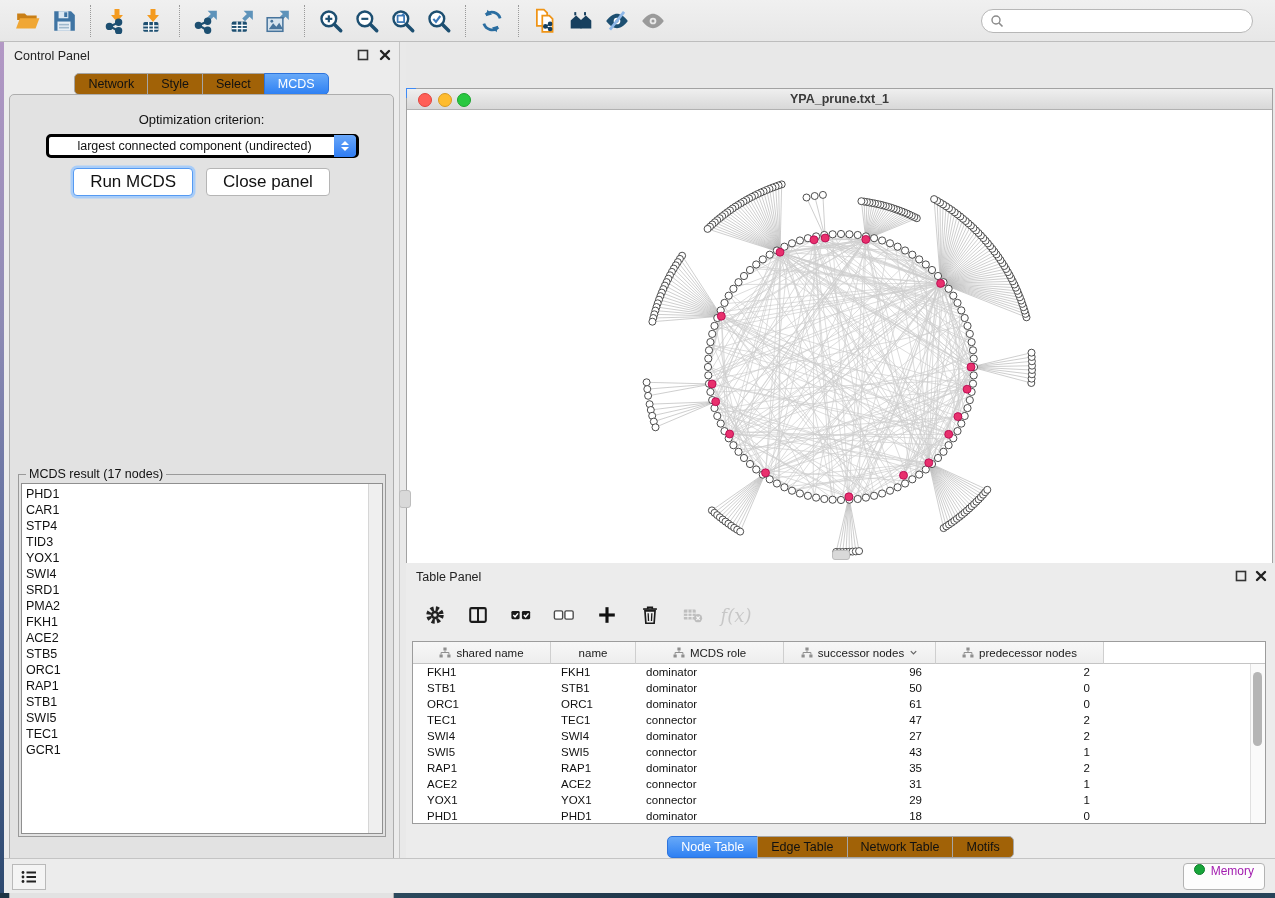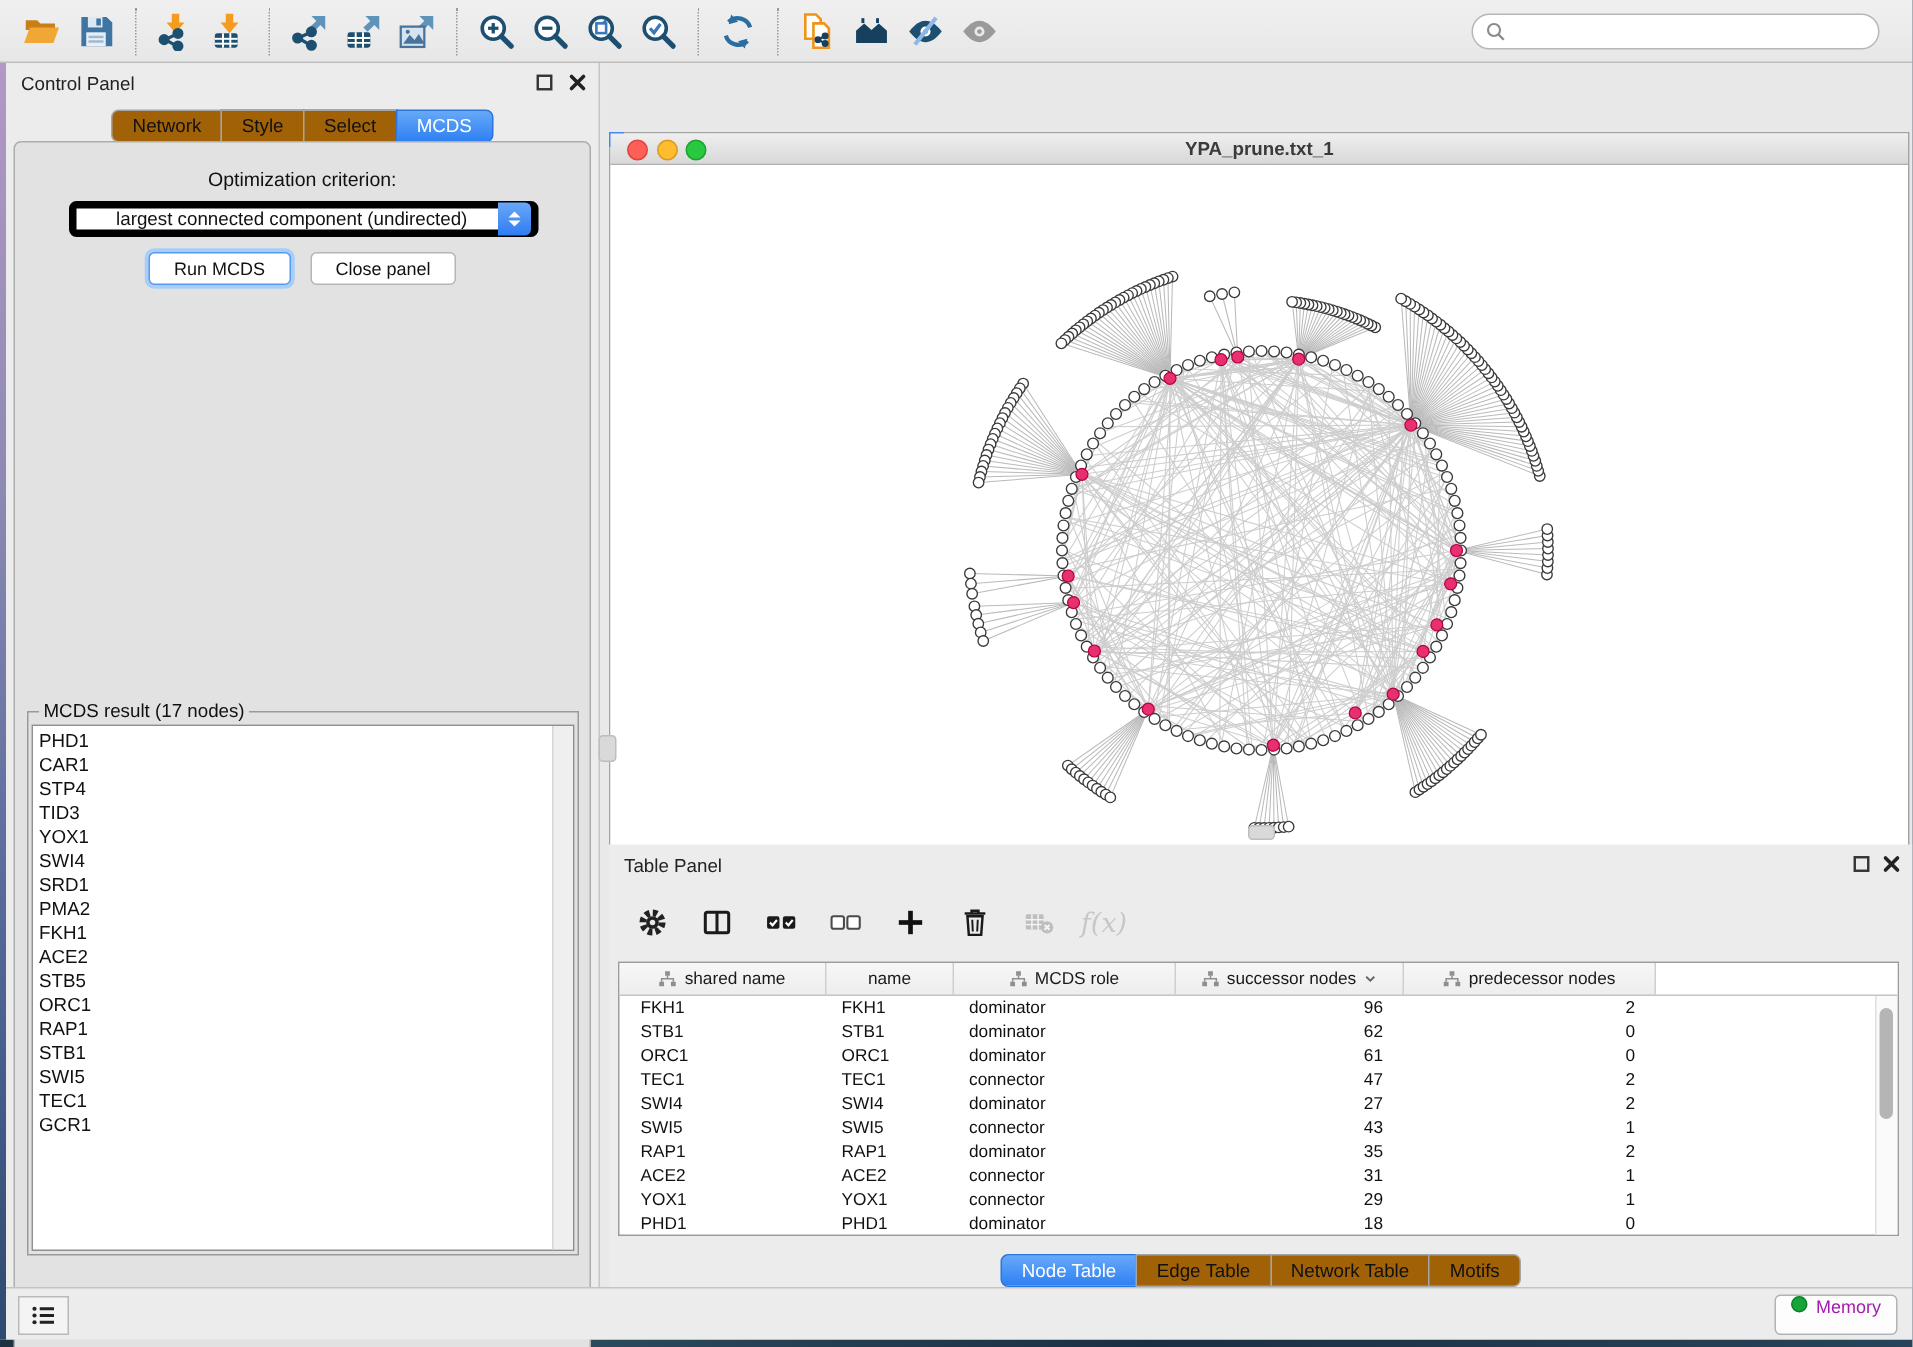--- a/index.html
+++ b/index.html
@@ -32,30 +32,30 @@
   .cp-close{position:absolute;left:374px;top:6px;width:16px;height:16px;cursor:pointer;}
   .cp-float svg,.cp-close svg{width:14px;height:14px;}
   .seg-tabs{position:absolute;left:0;top:31px;width:100%;display:flex;justify-content:center;}
   .seg{border:1px solid #a5a5a5;background:#a16207;color:#111;font-size:12.5px;padding:3px 13px;margin-left:-1px;cursor:pointer;}
   .seg:first-child{border-radius:5px 0 0 5px;margin-left:0;}
   .seg:last-child{border-radius:0 5px 5px 0;}
   .seg.active{background:linear-gradient(#67a9f8,#2e80f3);border-color:#2d74dd;color:#fff;}
   .cp-content{position:absolute;left:5px;top:52px;width:385px;height:844px;background:#e2e2e2;
     border:1px solid #adadad;border-radius:5px;box-sizing:border-box;}
   .opt-label{position:absolute;left:0;top:17px;width:100%;text-align:center;font-size:13px;color:#111;}
-  .opt-select{position:absolute;left:36px;top:39px;width:313px;height:24px;background:#fff;border:5px solid #000000;
+  .opt-select{position:absolute;left:36px;top:39px;width:313px;height:24px;background:#fff;border:3px solid #000000;
     border-radius:5px;display:flex;align-items:center;cursor:pointer;box-sizing:border-box;}
   .opt-select .val{flex:1;text-align:center;font-size:12.5px;color:#111;padding-left:6px;white-space:nowrap;overflow:hidden;}
   .opt-select .cap{width:22px;height:22px;background:linear-gradient(#69a7f9,#2f7cf2);border-radius:0 4px 4px 0;
     display:flex;flex-direction:column;align-items:center;justify-content:center;gap:2px;}
   .chev{width:0;height:0;border-left:4px solid transparent;border-right:4px solid transparent;}
   .chev.up{border-bottom:4px solid #fff;}
   .chev.dn{border-top:4px solid #fff;}
   .cp-buttons{position:absolute;left:0;top:73px;width:100%;display:flex;justify-content:center;gap:13px;}
-  .btn{background:#fff;border:1px solid #b5b5b5;border-radius:4px;font-size:12px;color:#111;padding:3px 16px;cursor:pointer;
+  .btn{background:#fff;border:1px solid #b5b5b5;border-radius:4px;font-size:17px;color:#111;padding:3px 16px;cursor:pointer;
     font-family:inherit;}
   .btn.focused{border:1px solid #559af2;box-shadow:0 0 0 2.5px #a9cdf8;}
   fieldset.mcds{position:absolute;left:8px;top:372px;width:368px;height:370px;border:1px solid #9a9a9a;
     margin:0;padding:2px;box-sizing:border-box;background:transparent;}
   fieldset.mcds legend{font-size:12.5px;color:#111;padding:0 3px;margin-left:5px;}
   .mcds-list{position:relative;width:100%;height:100%;background:#fff;border:1px solid #8f8f8f;box-sizing:border-box;overflow:hidden;}
   .mcds-list .items{position:absolute;left:4px;top:2px;font-size:12.5px;line-height:16px;color:#111;}
   .mcds-scroll{position:absolute;right:0;top:0;width:13px;height:100%;background:#efefef;border-left:1px solid #d6d6d6;}
 
   
@@ -1339,21 +1339,21 @@
               <div class="td l1" style="width:138px">FKH1</div>
               <div class="td l2" style="width:85px">FKH1</div>
               <div class="td l2" style="width:148px">dominator</div>
               <div class="td num" style="width:152px">96</div>
               <div class="td num" style="width:168px">2</div>
             </div>
             <div class="tr">
               <div class="td l1" style="width:138px">STB1</div>
               <div class="td l2" style="width:85px">STB1</div>
               <div class="td l2" style="width:148px">dominator</div>
-              <div class="td num" style="width:152px">62</div>
+              <div class="td num" style="width:152px">50</div>
               <div class="td num" style="width:168px">0</div>
             </div>
             <div class="tr">
               <div class="td l1" style="width:138px">ORC1</div>
               <div class="td l2" style="width:85px">ORC1</div>
               <div class="td l2" style="width:148px">dominator</div>
               <div class="td num" style="width:152px">61</div>
               <div class="td num" style="width:168px">0</div>
             </div>
             <div class="tr">

